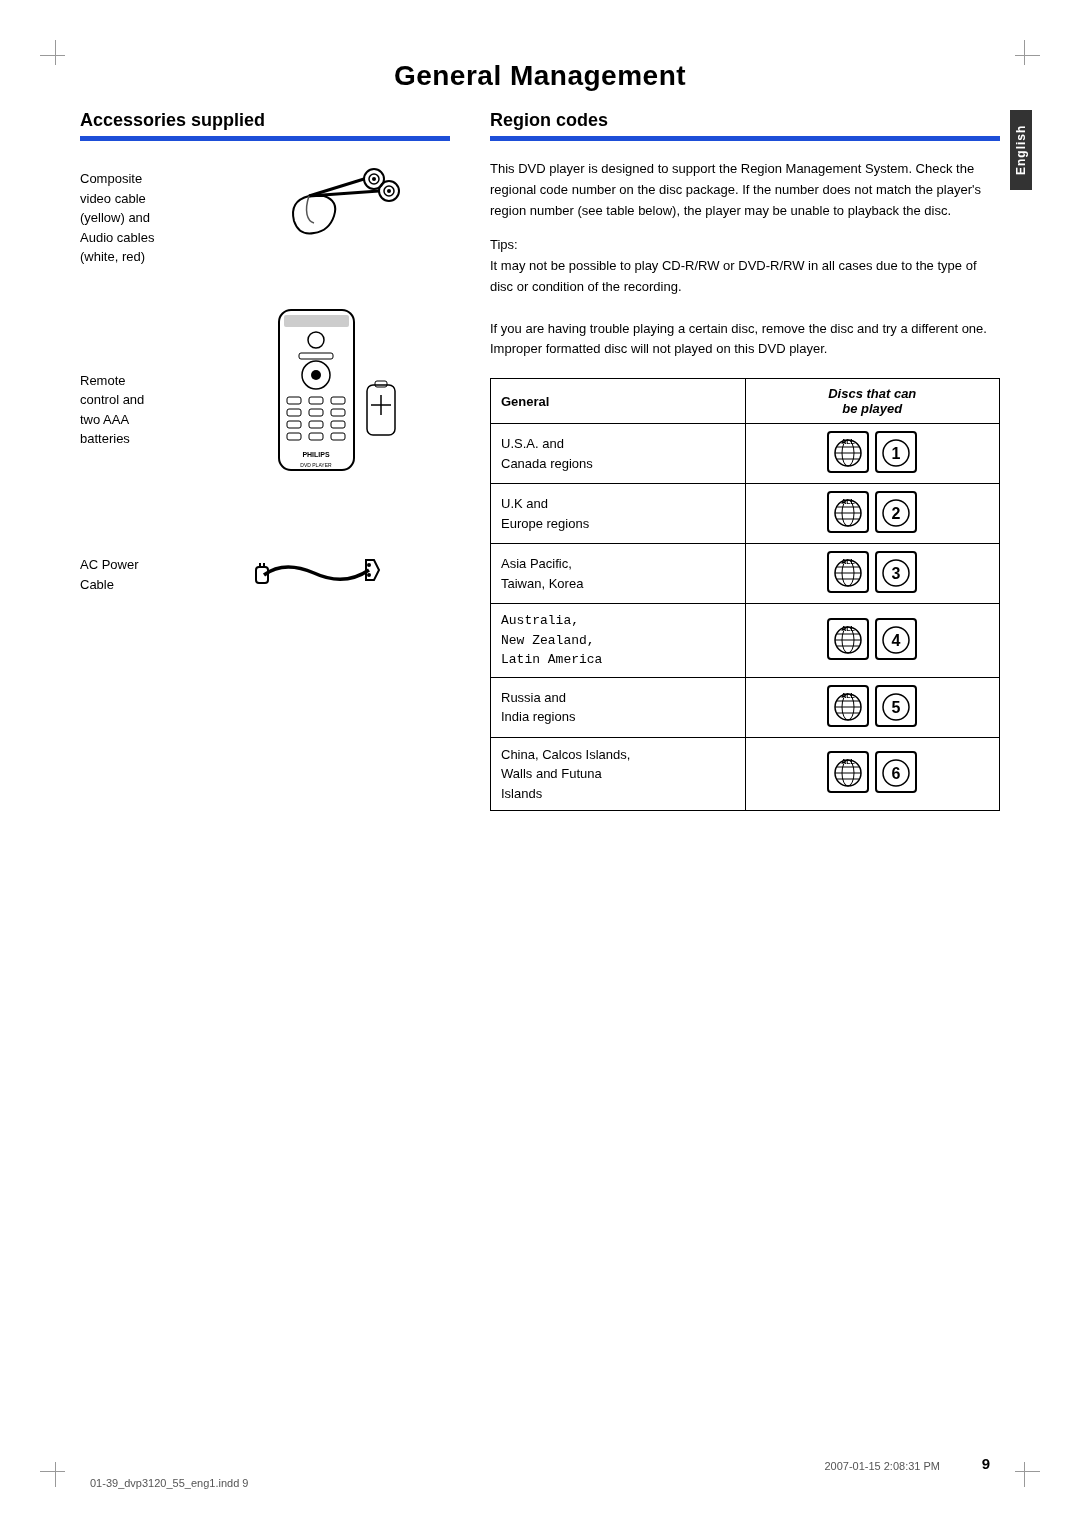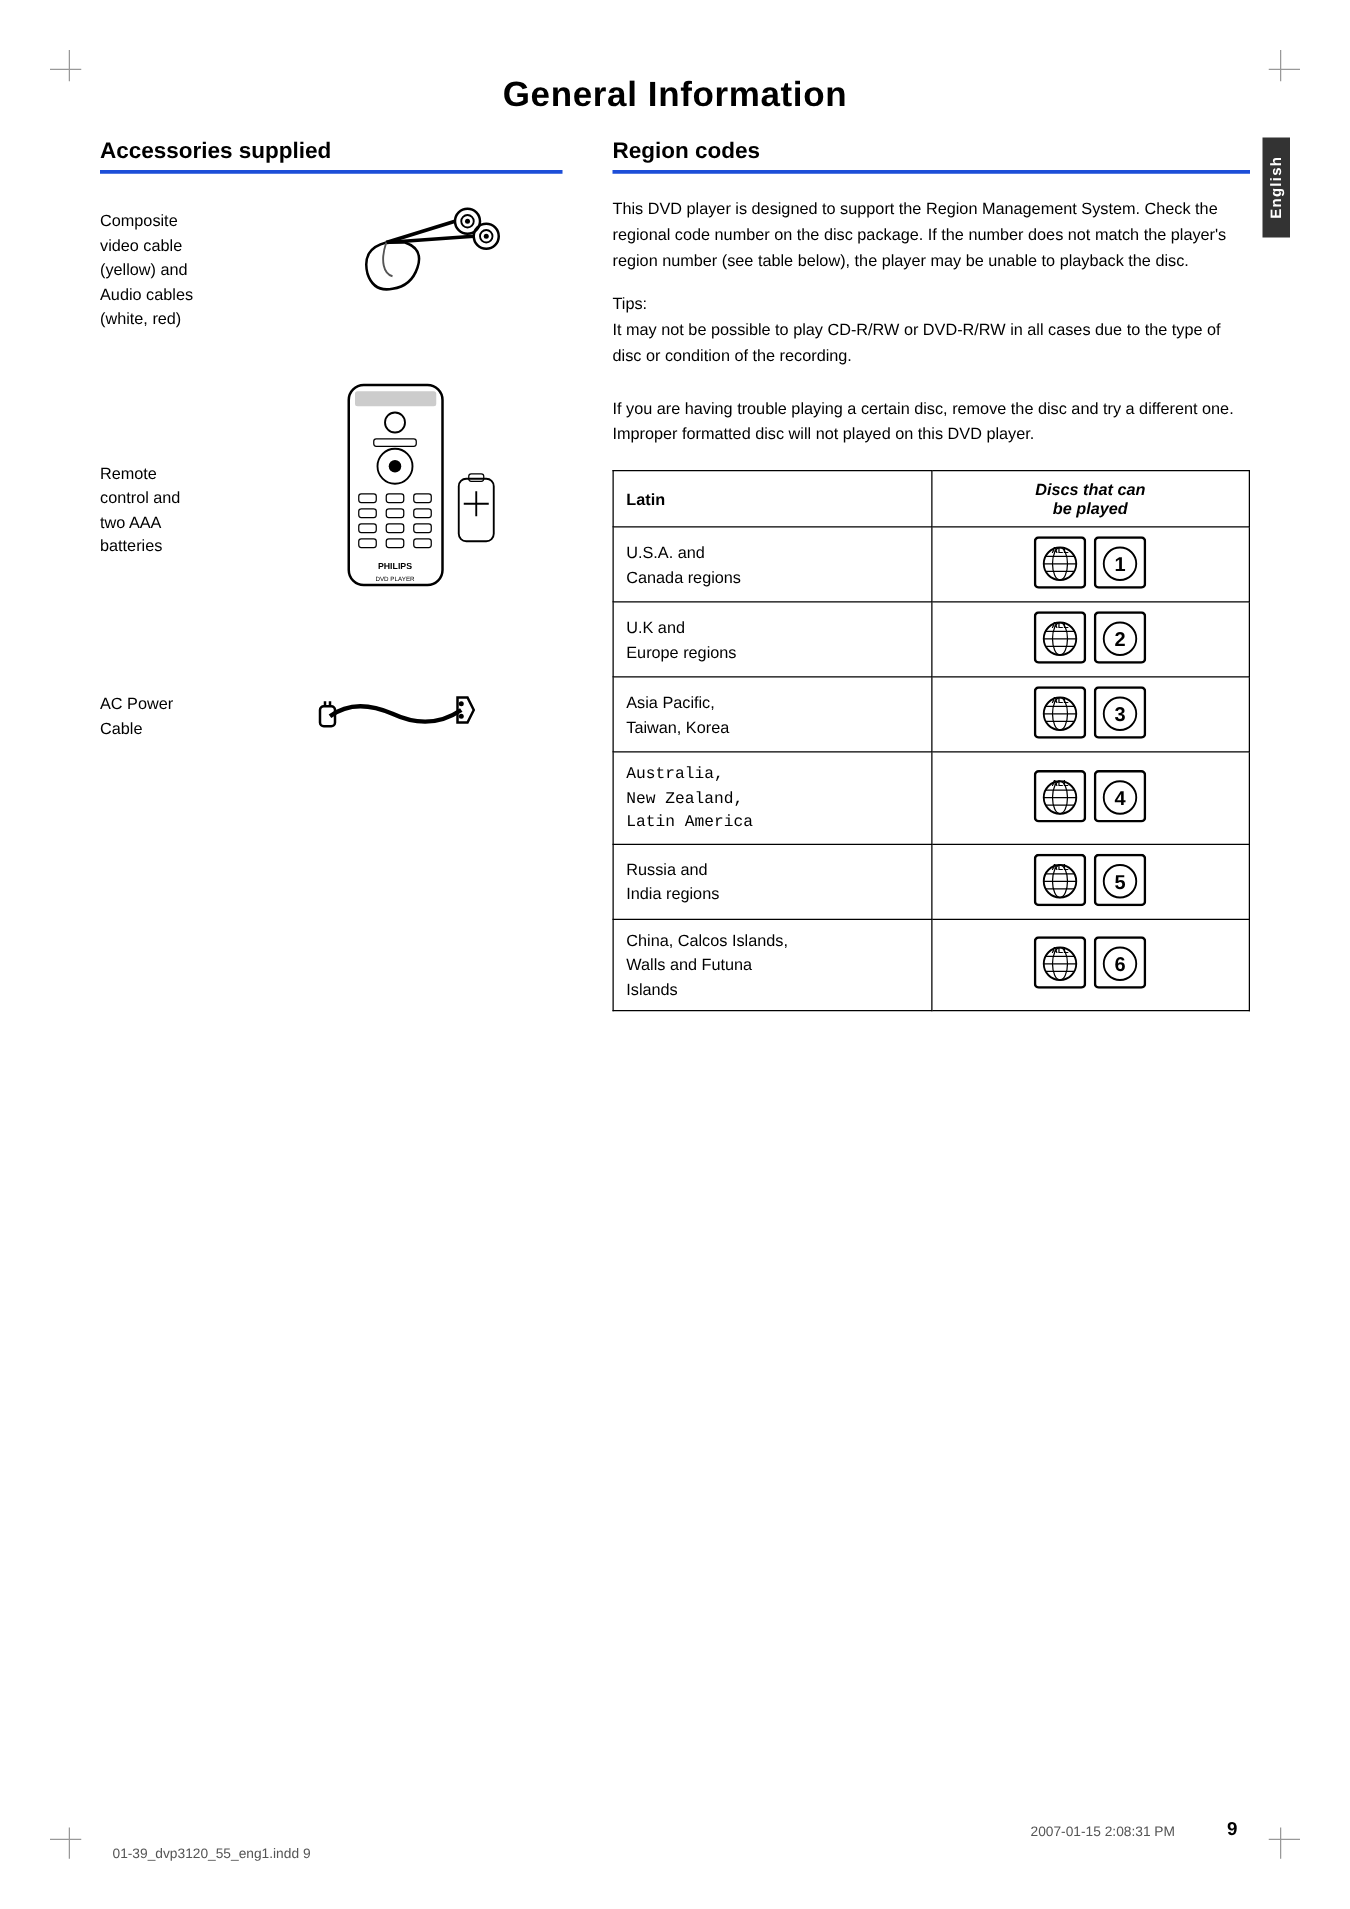--- a/index.html
+++ b/index.html
@@ -34,21 +34,21 @@
       width: 370px;
       flex-shrink: 0;
     }
     .right-col {
       flex: 1;
       position: relative;
     }
     .section-title {
       font-size: 18px;
       font-weight: bold;
-      border-bottom: 3px solid #1d4ed8;
+      border-bottom: 5px solid #1d4ed8;
       padding-bottom: 5px;
       margin-bottom: 18px;
     }
     .accessory-item {
       display: flex;
       align-items: flex-start;
       margin-bottom: 38px;
       gap: 18px;
     }
     .accessory-label {
@@ -192,21 +192,21 @@
 
   <div class="tl-v"></div>
   <div class="tl-h"></div>
   <div class="tr-v"></div>
   <div class="tr-h"></div>
   <div class="bl-v"></div>
   <div class="bl-h"></div>
   <div class="br-v"></div>
   <div class="br-h"></div>
 
-  <h1 class="page-title">General Information</h1>
+  <h1 class="page-title">General Management</h1>
 
   <div class="two-col">
 
     <div class="left-col">
       <div class="section-title">Accessories supplied</div>
 
       <div class="accessories-section">
 
         <div class="accessory-item">
           <div class="accessory-label">Composite<br>video cable<br>(yellow) and<br>Audio cables<br>(white, red)</div>
@@ -303,21 +303,21 @@
       <div class="tips-section">
         <span>Tips:</span><br>
         <span>It may not be possible to play CD-R/RW or DVD-R/RW in all cases due to the type of disc or condition of the recording.</span><br><br>
         <span>If you are having trouble playing a certain disc, remove the disc and try a different one. Improper formatted disc will not played on this DVD player.</span>
       </div>
 
       <table class="region-table">
         <thead>
           <tr>
             <th style="width:50%;">
-              <span>Latin</span>
+              <span>General</span>
             </th>
             <th class="discs-col" style="width:50%;font-style:italic;">
               Discs that can<br>be played
             </th>
           </tr>
         </thead>
         <tbody id="region-table-body">
         <tr>
               <td style="font-size: 13px; line-height: 1.5;">U.S.A. and<br>Canada regions</td>
               <td class="discs-cell">

